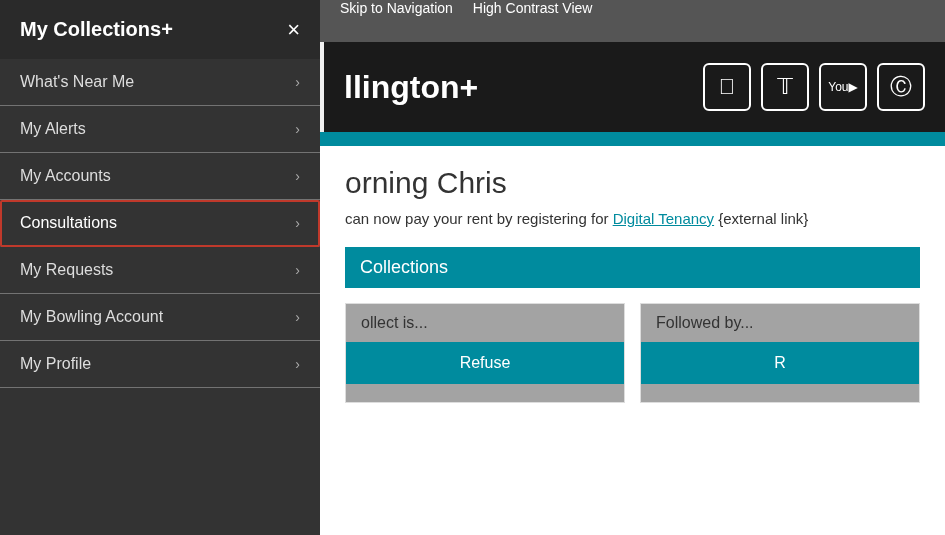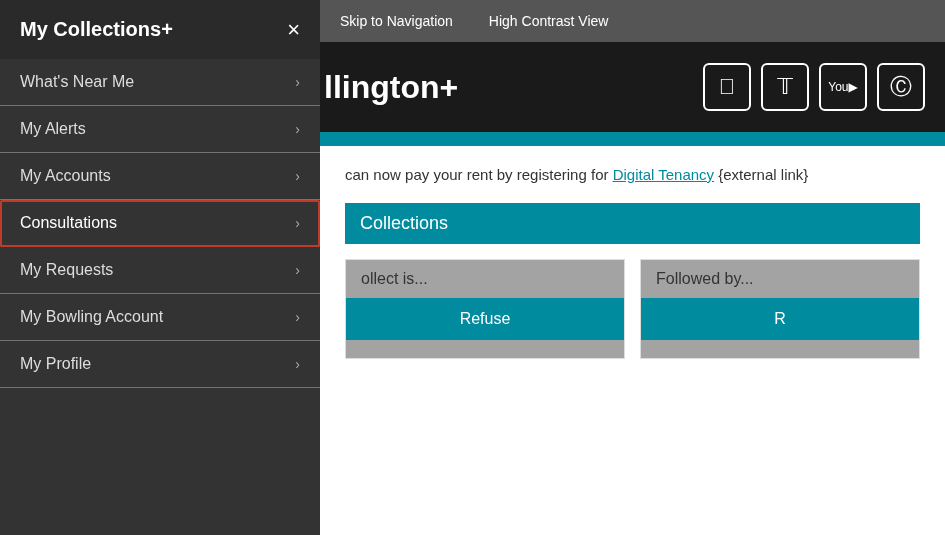--- a/index.html
+++ b/index.html
@@ -14,36 +14,36 @@
 
     
     .accessibility-bar {
       position: absolute;
       top: 0;
       left: 320px;
       right: 0;
       height: 42px;
       background: #555;
       display: flex;
-      align-items: center;
+      align-items: flex-start;
       padding: 0 20px;
-      gap: 36px;
+      gap: 20px;
       z-index: 10;
     }
     .accessibility-bar a {
       color: #fff;
       text-decoration: none;
       font-size: 14px;
     }
 
     
     .header-area {
       position: absolute;
       top: 42px;
-      left: 304px;
+      left: 324px;
       right: 0;
       height: 90px;
       background: #1a1a1a;
       display: flex;
       align-items: center;
       padding: 0 20px;
       z-index: 5;
     }
     .header-logo {
       color: #fff;
@@ -218,20 +218,23 @@
     <div class="social-icon"></div>
     <div class="social-icon">𝕋</div>
     <div class="social-icon" style="font-size:12px;">You▶</div>
     <div class="social-icon">Ⓒ</div>
   </div>
 </div>
 
 <div class="teal-bar"></div>
 
 <div class="main-content">
+  <div class="greeting">
+    <span>orning Chris</span>
+  </div>
   <p class="greeting-sub">
     <span>can now pay your rent by registering for </span><a href="#">Digital Tenancy</a><span> {external link}</span>
   </p>
   <div class="section-header">Collections</div>
   <div class="collections-row">
     <div class="collection-card">
       <div class="collection-card-label">ollect is...</div>
       <div class="collection-card-btn">Refuse</div>
     </div>
     <div class="collection-card">

